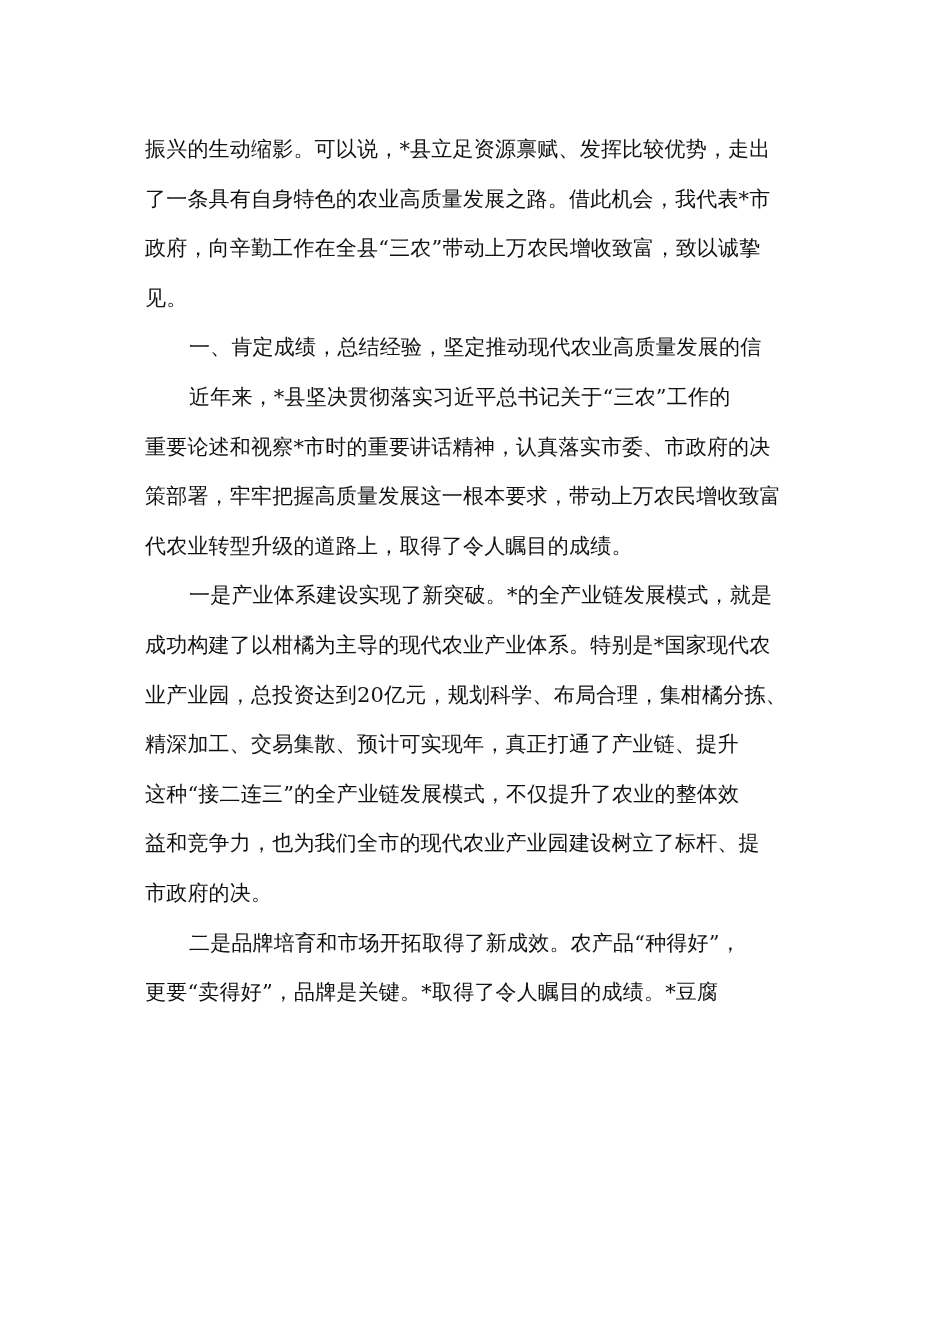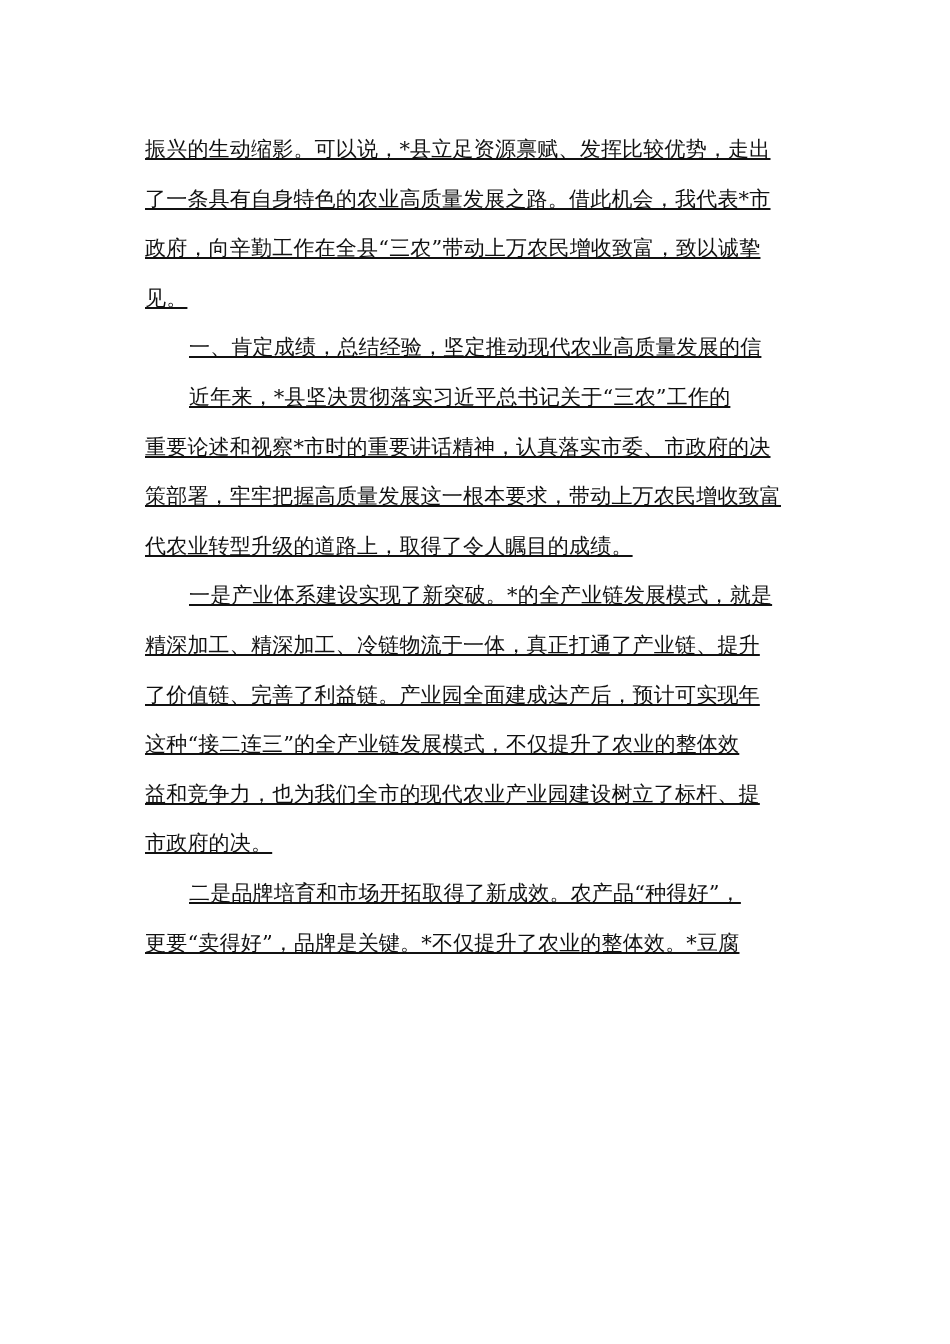--- a/index.html
+++ b/index.html
@@ -9,21 +9,21 @@
       left: 145px;
       top: 125px;
       width: 664px;
       font-family: "DejaVu Serif", "Liberation Serif", serif;
       font-size: 21px;
       line-height: 49.6px;
       color: #111111;
       letter-spacing: 0.2px;
     }
     .para { margin: 0; text-align: justify; text-align-last: left; }
-    .line { display: block; white-space: nowrap; text-decoration: underline; }
+    .line { display: block; white-space: nowrap; }
   </style>
 </head>
 <body>
 
 <div class="page">
   <p class="para">
     <span class="line">振兴的生动缩影。可以说，*县立足资源禀赋、发挥比较优势，走出</span>
     <span class="line">了一条具有自身特色的农业高质量发展之路。借此机会，我代表*市</span>
     <span class="line">政府，向辛勤工作在全县“三农”带动上万农民增收致富，致以诚挚</span>
     <span class="line">见。</span>
@@ -32,23 +32,24 @@
     <span class="line" style="padding-left:44px">一、肯定成绩，总结经验，坚定推动现代农业高质量发展的信</span>
   </p>
   <p class="para">
     <span class="line" style="padding-left:44px">近年来，*县坚决贯彻落实习近平总书记关于“三农”工作的</span>
     <span class="line">重要论述和视察*市时的重要讲话精神，认真落实市委、市政府的决</span>
     <span class="line">策部署，牢牢把握高质量发展这一根本要求，带动上万农民增收致富</span>
     <span class="line">代农业转型升级的道路上，取得了令人瞩目的成绩。</span>
   </p>
   <p class="para">
     <span class="line" style="padding-left:44px">一是产业体系建设实现了新突破。*的全产业链发展模式，就是</span>
-    <span class="line">精深加工、精深加工、冷链物流于一体，真正打通了产业链、提升</span>
-    <span class="line">了价值链、完善了利益链。产业园全面建成达产后，预计可实现年</span>
+    <span class="line">成功构建了以柑橘为主导的现代农业产业体系。特别是*国家现代农</span>
+    <span class="line">业产业园，总投资达到20亿元，规划科学、布局合理，集柑橘分拣、</span>
+    <span class="line">精深加工、交易集散、预计可实现年，真正打通了产业链、提升</span>
     <span class="line">这种“接二连三”的全产业链发展模式，不仅提升了农业的整体效</span>
     <span class="line">益和竞争力，也为我们全市的现代农业产业园建设树立了标杆、提</span>
     <span class="line">市政府的决。</span>
   </p>
   <p class="para">
     <span class="line" style="padding-left:44px">二是品牌培育和市场开拓取得了新成效。农产品“种得好”，</span>
-    <span class="line">更要“卖得好”，品牌是关键。*不仅提升了农业的整体效。*豆腐</span>
+    <span class="line">更要“卖得好”，品牌是关键。*取得了令人瞩目的成绩。*豆腐</span>
   </p>
 </div>
 
 </body></html>

